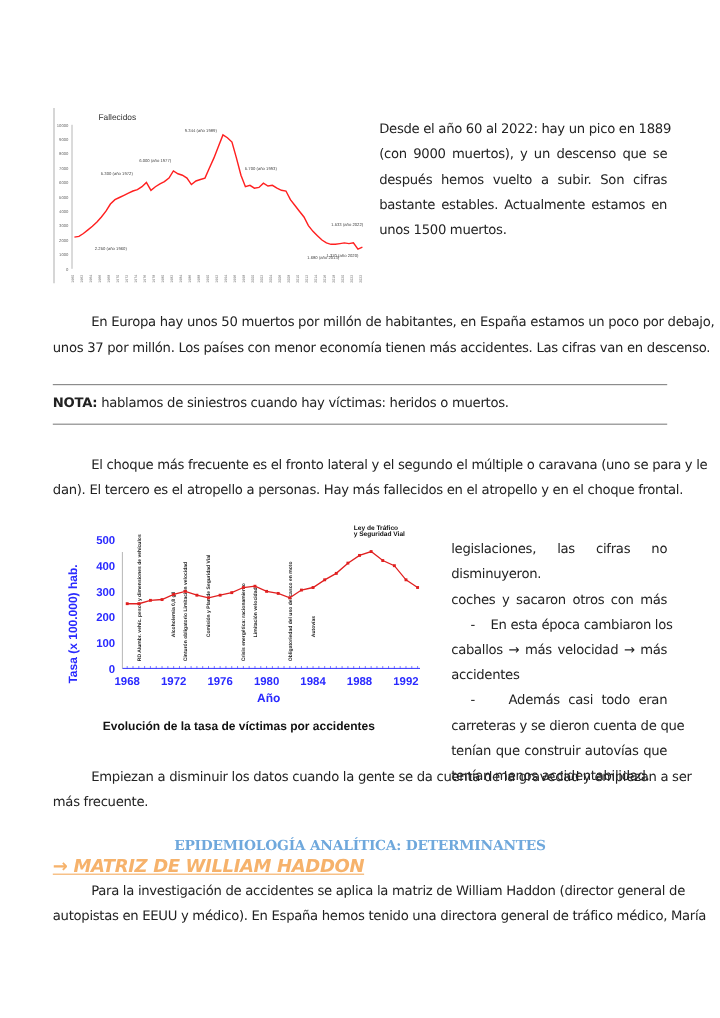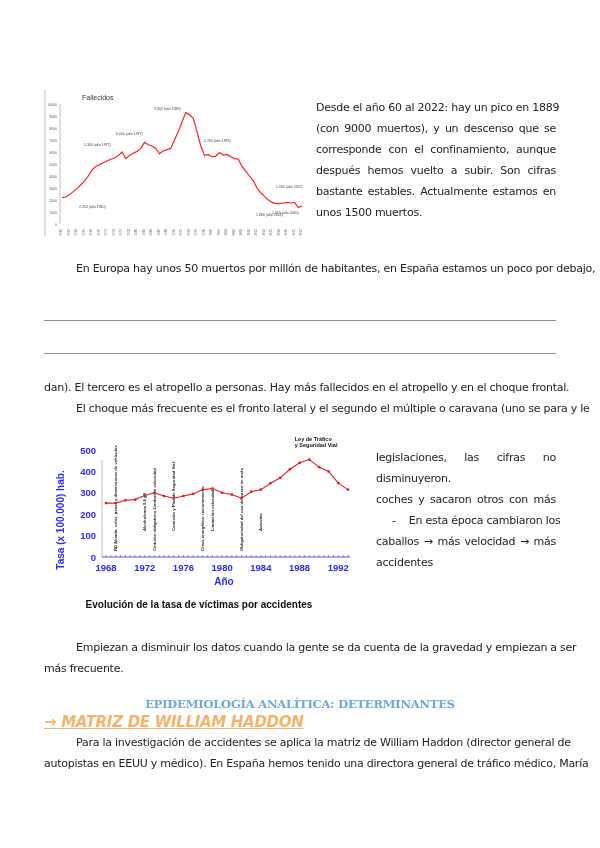--- a/index.html
+++ b/index.html
@@ -150,36 +150,39 @@
         <text x="160" y="54" font-size="3.5" fill="#444">5.700 (año 1993)</text>
         <text x="212" y="128" font-size="3.5" fill="#444">1.680 (año 2013)</text>
         <text x="228" y="126" font-size="3.5" fill="#444">1.370 (año 2020)</text>
         <text x="232" y="100" font-size="3.5" fill="#444">1.533 (año 2022)</text>
       </g>
   </svg>
 
   <div class="txt" style="left:316px; top:97px; width:240px;">
     <span class="line">Desde el año 60 al 2022: hay un pico en 1889</span>
     <span class="line">(con 9000 muertos), y un descenso que se</span>
-    <span class="line">corresponde con el confinamiento, aunque</span>
     <span class="line">después hemos vuelto a subir. Son cifras</span>
     <span class="line">bastante estables. Actualmente estamos en</span>
     <span class="line last">unos 1500 muertos.</span>
   </div>
 
   <div class="txt" style="left:44px; top:258px; width:512px;">
     <span class="line" style="padding-left:32px;">En Europa hay unos 50 muertos por millón de habitantes, en España estamos un poco por debajo,</span>
+    <span class="line last">unos 37 por millón. Los países con menor economía tienen más accidentes. Las cifras van en descenso.</span>
   </div>
 
   <div class="hr" style="top:320px;"></div>
+  <div class="txt" style="left:44px; top:325px; width:512px;">
+    <b>NOTA:</b><span> hablamos de siniestros cuando hay víctimas: heridos o muertos.</span>
+  </div>
   <div class="hr" style="top:353px;"></div>
 
   <div class="txt" style="left:44px; top:377px; width:512px;">
+    <span class="line" style="padding-left:32px;">El choque más frecuente es el fronto lateral y el segundo el múltiple o caravana (uno se para y le</span>
     <span class="line last">dan). El tercero es el atropello a personas. Hay más fallecidos en el atropello y en el choque frontal.</span>
-    <span class="line" style="padding-left:32px;">El choque más frecuente es el fronto lateral y el segundo el múltiple o caravana (uno se para y le</span>
   </div>
 
   <svg class="chart2" id="chart2" viewBox="0 0 316 190">
     <g id="c2-axes">
         <line x1="58" y1="127" x2="306" y2="127" stroke="#2a2aff" stroke-width="0.8"></line>
         <line x1="58" y1="30" x2="58" y2="127" stroke="#999" stroke-width="0.6"></line>
         <line x1="62" y1="127" x2="62" y2="125" stroke="#2a2aff" stroke-width="0.5"></line>
         <line x1="66.84" y1="127" x2="66.84" y2="125" stroke="#2a2aff" stroke-width="0.5"></line>
         <line x1="71.68" y1="127" x2="71.68" y2="125" stroke="#2a2aff" stroke-width="0.5"></line>
         <line x1="76.52" y1="127" x2="76.52" y2="125" stroke="#2a2aff" stroke-width="0.5"></line>
@@ -293,20 +296,26 @@
   <div class="txt" style="left:376px; top:447px; width:180px;">
     <span class="line">legislaciones, las cifras no</span>
     <span class="line last">disminuyeron.</span>
 
     <div>
       <span class="line">coches y sacaron otros con más</span>
       <span class="line" style="padding-left:16px;"><span>-</span>&nbsp;&nbsp;&nbsp;&nbsp;<span>En esta época cambiaron los</span></span>
       <span class="line">caballos → más velocidad → más</span>
       <span class="line last">accidentes</span>
     </div>
+    <div>
+      <span class="line" style="padding-left:16px;"><span>-</span>&nbsp;&nbsp;&nbsp;&nbsp;<span>Además casi todo eran</span></span>
+      <span class="line">carreteras y se dieron cuenta de que</span>
+      <span class="line">tenían que construir autovías que</span>
+      <span class="line last">tenían menos accidentabilidad.</span>
+    </div>
   </div>
 
   <div class="txt" style="left:44px; top:637px; width:512px;">
     <span class="line" style="padding-left:32px;">Empiezan a disminuir los datos cuando la gente se da cuenta de la gravedad y empiezan a ser</span>
     <span class="line last">más frecuente.</span>
   </div>
 
   <div class="heading">EPIDEMIOLOGÍA ANALÍTICA: DETERMINANTES</div>
   <div class="subhead">→ MATRIZ DE WILLIAM HADDON</div>
 

